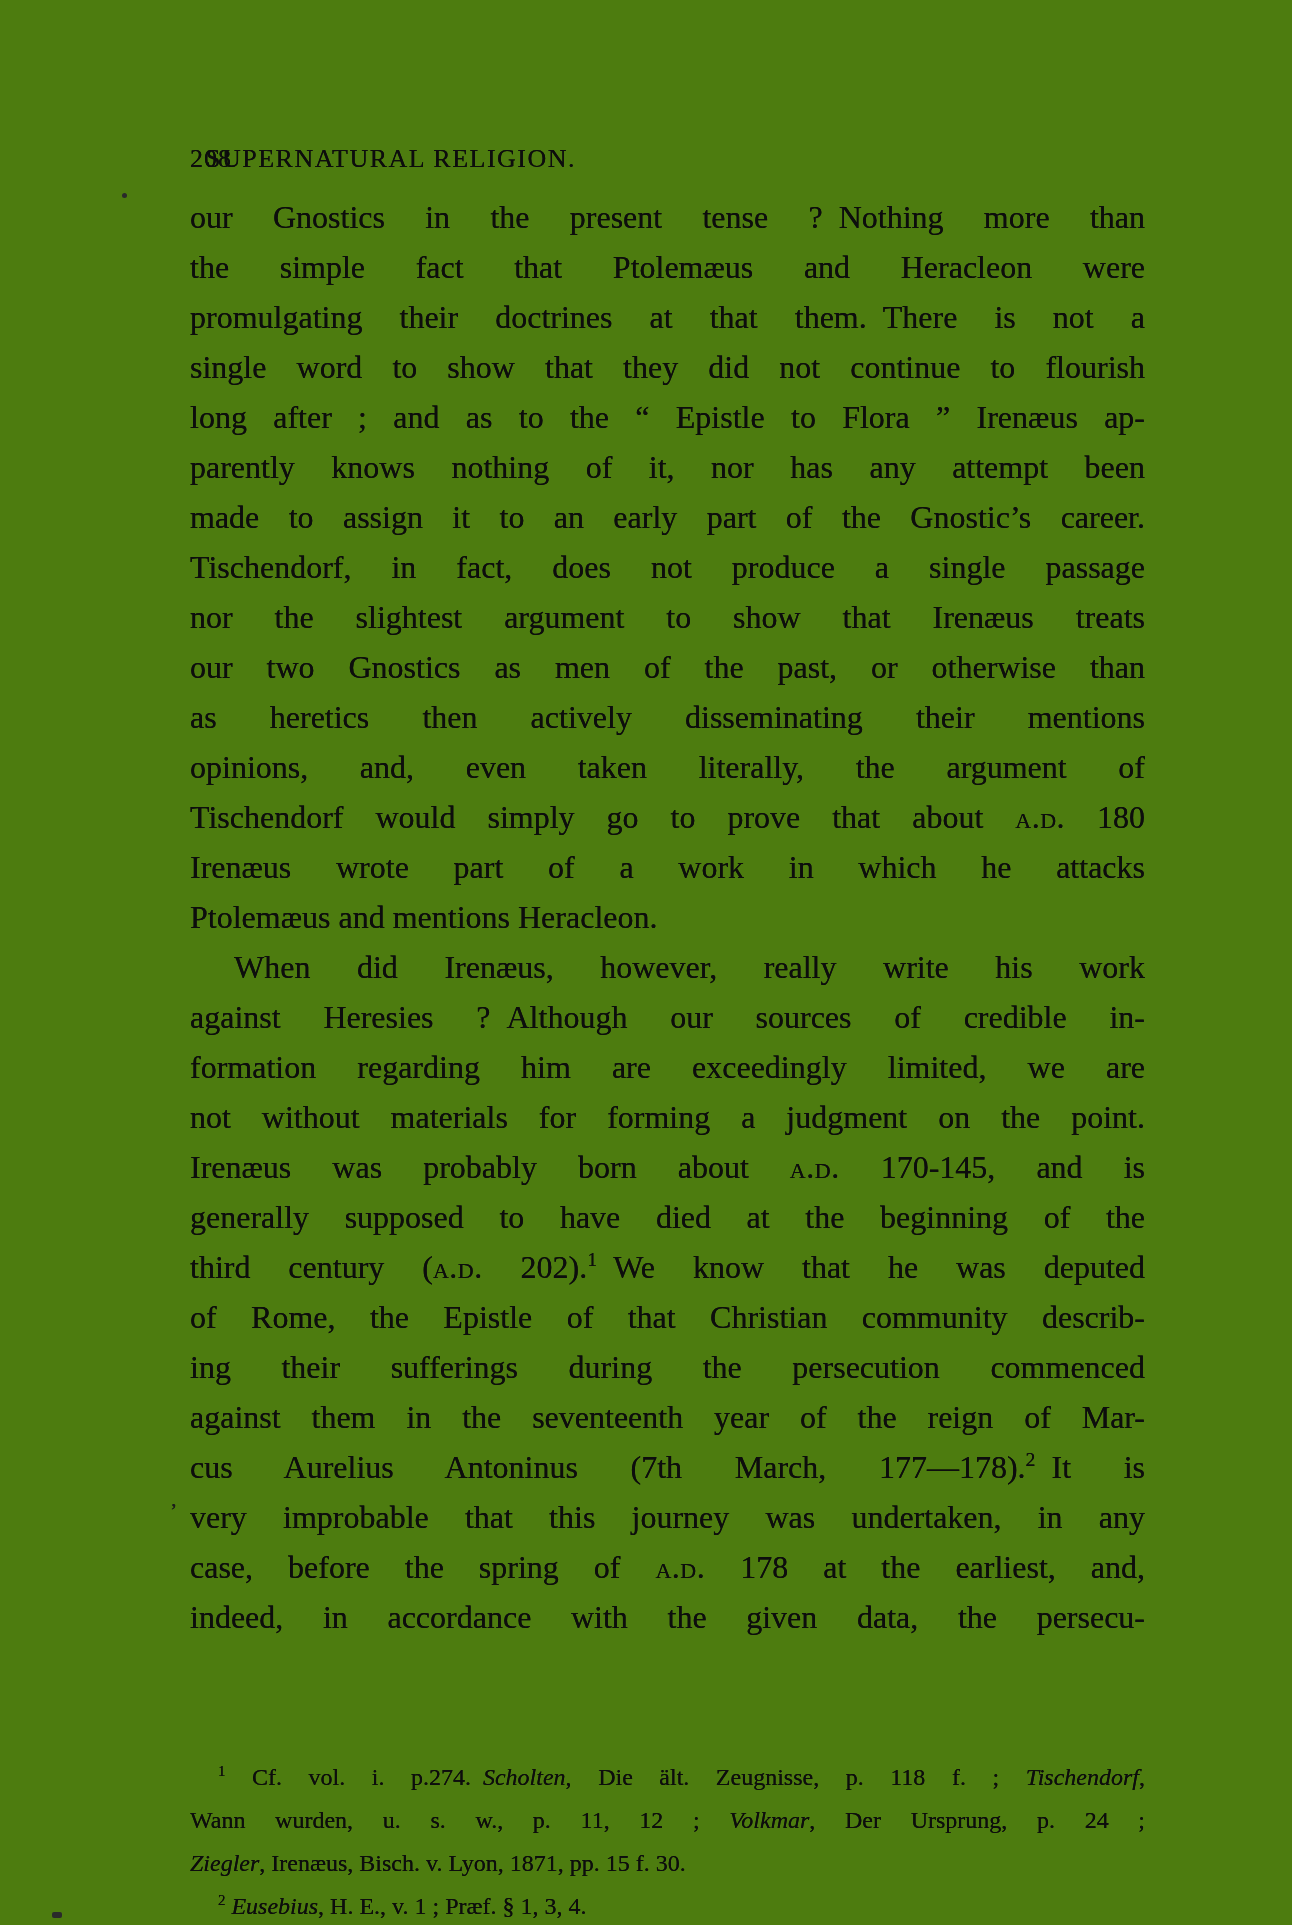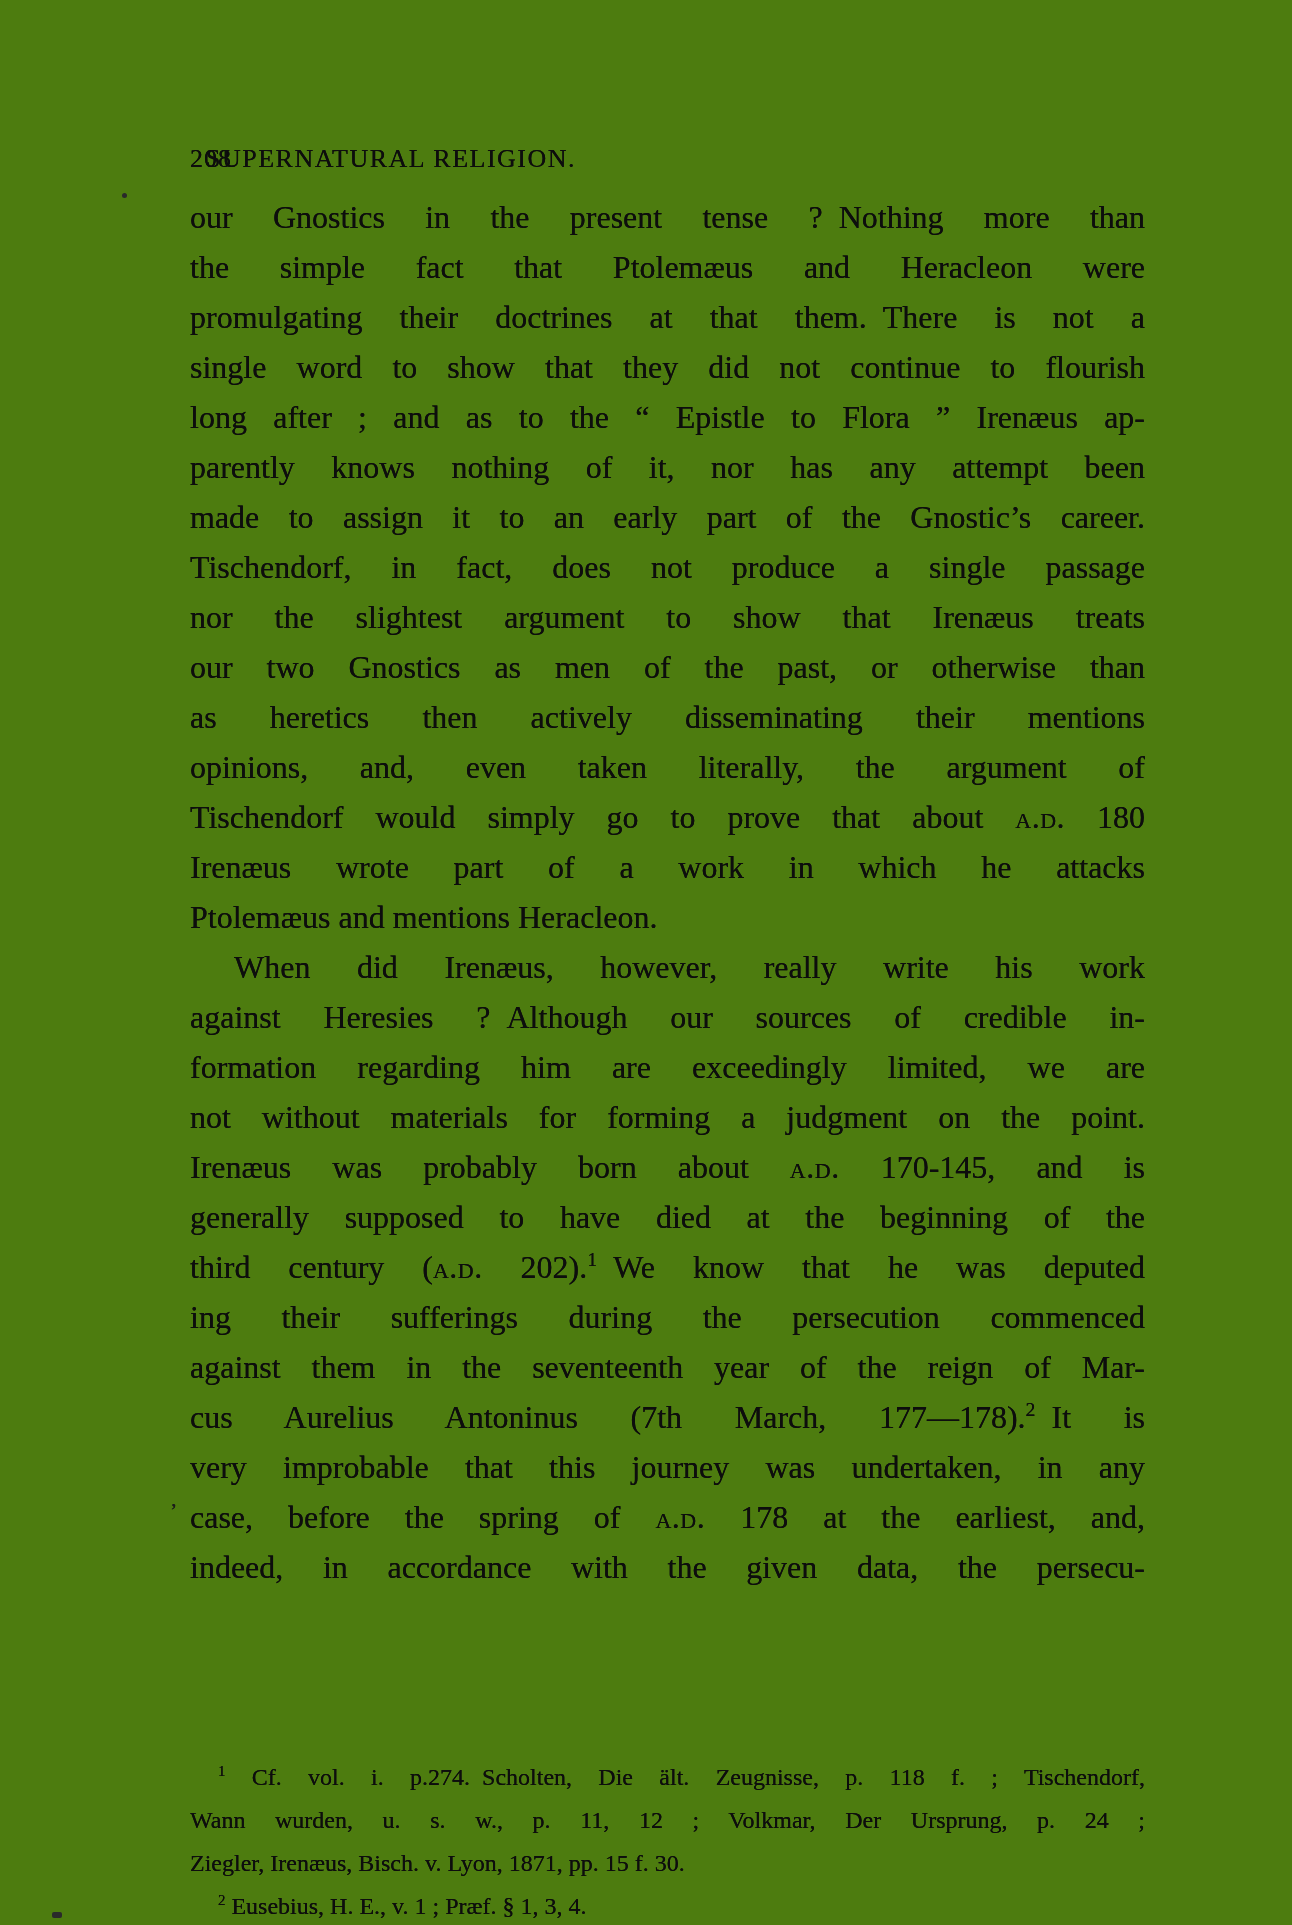--- a/index.html
+++ b/index.html
@@ -11,21 +11,21 @@
   }
   .header { position:absolute; top:144px; left:190px; width:955px; height:32px; font-size:26px; }
   .pagenum { position:absolute; left:0; top:0; letter-spacing:1px; }
   .title   { position:absolute; left:16px; right:0; top:0; text-align:left; letter-spacing:1.5px; }
   .bodytxt { position:absolute; top:192px; left:190px; width:955px; font-size:32px; line-height:50px; }
   .ln { text-align:justify; text-align-last:justify; }
   .ln.end { text-align-last:left; }
   .ln.indent { text-indent:44px; }
   .fns { position:absolute; top:1756px; left:190px; width:955px; font-size:24px; line-height:43px; }
   .fns .ln.indent { text-indent:28px; }
-  .i  { }
+  .i  { font-style:italic; }
   .sc { font-variant:small-caps; letter-spacing:.5px; }
   .sup { vertical-align:super; font-size:.62em; line-height:0; }
   .speck { position:absolute; background:#2a2a2a; border-radius:50%; }
   .inkmark { position:absolute; font-size:22px; color:#1a1a1a; }
 </style>
 </head>
 <body>
 
 <div class="page">
 
@@ -50,20 +50,21 @@
     <div class="ln"><span>Tischendorf would simply go to prove that about </span><span class="sc">a.d.</span><span> 180</span></div>
     <div class="ln">Irenæus wrote part of a work in which he attacks</div>
     <div class="ln end">Ptolemæus and mentions Heracleon.</div>
     <div class="ln indent">When did Irenæus, however, really write his work</div>
     <div class="ln">against Heresies ? Although our sources of credible in-</div>
     <div class="ln">formation regarding him are exceedingly limited, we are</div>
     <div class="ln">not without materials for forming a judgment on the point.</div>
     <div class="ln"><span>Irenæus was probably born about </span><span class="sc">a.d.</span><span> 170-145, and is</span></div>
     <div class="ln">generally supposed to have died at the beginning of the</div>
     <div class="ln"><span>third century (</span><span class="sc">a.d.</span><span> 202).</span><span class="sup">1</span><span> We know that he was deputed</span></div>
+    <div class="ln">of Rome, the Epistle of that Christian community describ-</div>
     <div class="ln">ing their sufferings during the persecution commenced</div>
     <div class="ln">against them in the seventeenth year of the reign of Mar-</div>
     <div class="ln"><span>cus Aurelius Antoninus (7th March, 177—178).</span><span class="sup">2</span><span> It is</span></div>
     <div class="ln">very improbable that this journey was undertaken, in any</div>
     <div class="ln"><span>case, before the spring of </span><span class="sc">a.d.</span><span> 178 at the earliest, and,</span></div>
     <div class="ln">indeed, in accordance with the given data, the persecu-</div>
   </div>
 
   <div class="fns">
     <div class="ln indent"><span class="sup">1</span><span> Cf. vol. i. p.274. </span><span class="i">Scholten</span><span>, Die ält. Zeugnisse, p. 118 f. ; </span><span class="i">Tischendorf</span><span>,</span></div>

